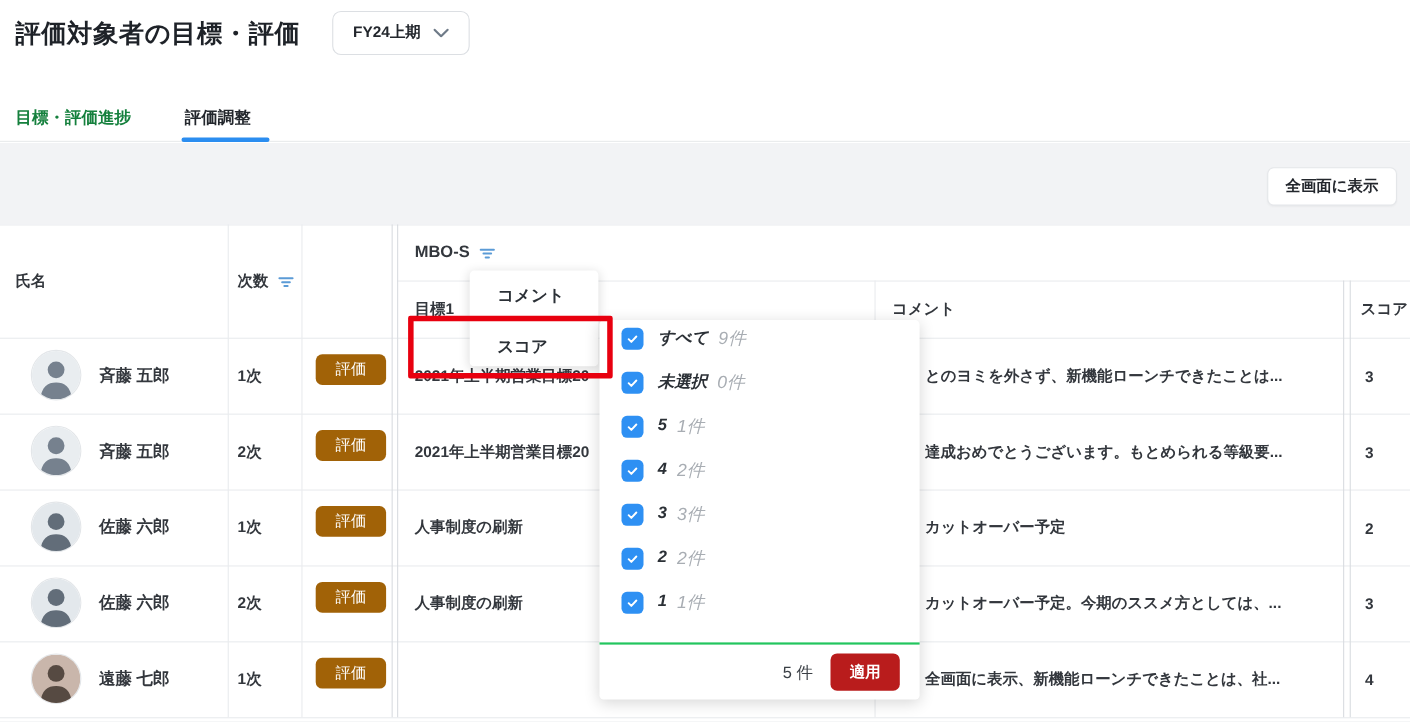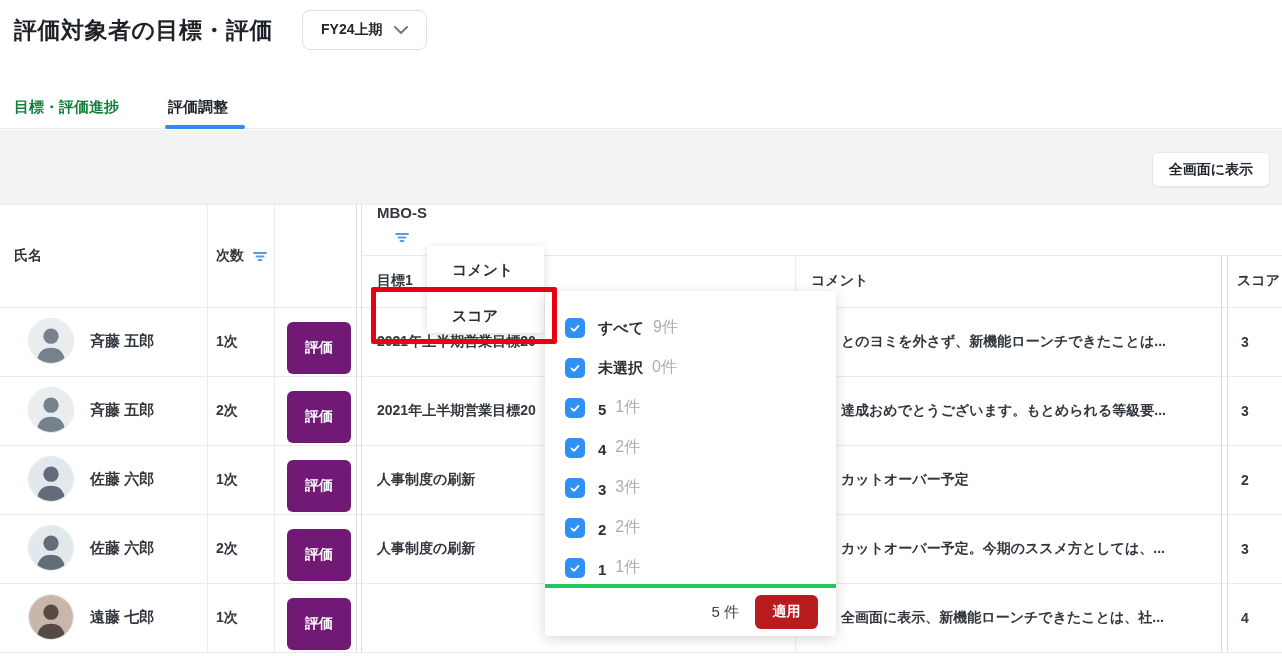--- a/index.html
+++ b/index.html
@@ -29,58 +29,58 @@
                     font-size:14px; font-weight:700; color:#23272d; cursor:pointer;
                     box-shadow:0 1px 2px rgba(0,0,0,.04); }
 
   
   .table { position:absolute; left:0; top:204px; width:1282px; height:452px; background:#fff; }
   .hline { position:absolute; height:1px; background:#e9ebee; }
   .vline { position:absolute; width:1px; background:#e9ebee; }
   .vline.frozen { background:#d9dce0; }
   .th { position:absolute; font-size:14px; font-weight:700; color:#33373d; display:flex; align-items:center; gap:8px; }
   .filter-icon { width:16px; height:16px; cursor:pointer; }
-  .group-header { font-size:15px;flex-direction:column; }
+  .group-header { font-size:15px; }
 
   .trow { position:absolute; left:0; width:1282px; height:69px; }
   .cell { position:absolute; top:0; height:69px; display:flex; align-items:center; font-size:14px; color:#33373d; white-space:nowrap;font-weight:bold; }
   .avatar { position:absolute; left:28px; top:11px; width:46px; height:46px; border-radius:50%;
             overflow:hidden; border:1px solid #e3e6e9; }
   .avatar svg { display:block; width:100%; height:100%; }
   .name { left:90px; font-size:15px; font-weight:600; }
   .round { left:216px; }
   .goal { left:377px; }
   .comment { left:841px; }
   .score { left:1241px; }
-  .eval-btn { position:absolute; left:287px; top:15px; width:64px; height:52px; background:#701a75;
-              color:#fff; font-size:14px; font-weight:700; border:none; border-radius:6px; cursor:pointer;
+  .eval-btn { position:absolute; left:287px; top:15px; width:64px; height:28px; background:#a16207;
+              color:#fff; font-size:14px; font-weight:400; border:none; border-radius:6px; cursor:pointer;
               font-family:inherit; }
 
   
   .av-a .bg { fill:#e9edf0; } .av-a .p { fill:#76818e; }
   .av-b .bg { fill:#e3e8ec; } .av-b .p { fill:#626d79; }
   .av-c .bg { fill:#c9b6ab; } .av-c .p { fill:#564a42; }
 
   
   .col-menu { position:absolute; left:427px; top:246px; width:117px; height:87px; background:#fff;
               border-radius:4px; box-shadow:0 2px 10px rgba(0,0,0,.14); z-index:10; }
   .col-menu .mi { position:absolute; left:25px; height:24px; line-height:24px; font-size:15px; font-weight:600;
                   color:#2b3036; cursor:pointer; white-space:nowrap; }
   .mi-0 { top:12px; } .mi-1 { top:58px; }
 
   
   .filter-panel { position:absolute; left:545px; top:291px; width:291px; height:345px; background:#fff;
                   border-radius:4px; box-shadow:0 3px 14px rgba(0,0,0,.16); z-index:11; }
-  .opt { position:absolute; left:0; width:291px; height:40px; display:flex; align-items:flex-end; cursor:pointer; }
+  .opt { position:absolute; left:0; width:291px; height:40px; display:flex; align-items:flex-start; cursor:pointer;font-style:italic; }
   .cbx { width:20px; height:20px; margin-left:20px; background:#2e90f3; border-radius:5px;
          display:flex; align-items:center; justify-content:center; flex:0 0 20px; }
   .cbx svg { width:14px; height:14px; }
   .opt-label { margin-left:13px; font-size:15px; font-weight:700; color:#2b3036; }
   .opt-count { margin-left:9px; font-size:16px; color:#a8adb3; }
-  .panel-footer { position:absolute; left:0; top:293px; width:291px; height:52px; border-top:4px solid #22c55e;
+  .panel-footer { position:absolute; left:0; top:293px; width:291px; height:52px; border-top:2px solid #22c55e;
                   display:flex; align-items:center; justify-content:flex-end; gap:16px; padding-right:18px; }
   .sel-count { font-size:15px; color:#3a3f45; }
   .apply-btn { width:63px; height:34px; background:#b91c1c; color:#fff; border:none; border-radius:6px;
                font-size:14px; font-weight:700; cursor:pointer; font-family:inherit; }
 
   
   .red-box { position:absolute; left:371px; top:287px; width:186px; height:57px;
              border:5px solid #e8000f; border-radius:2px; z-index:20; pointer-events:none; }
 </style>
 </head>

